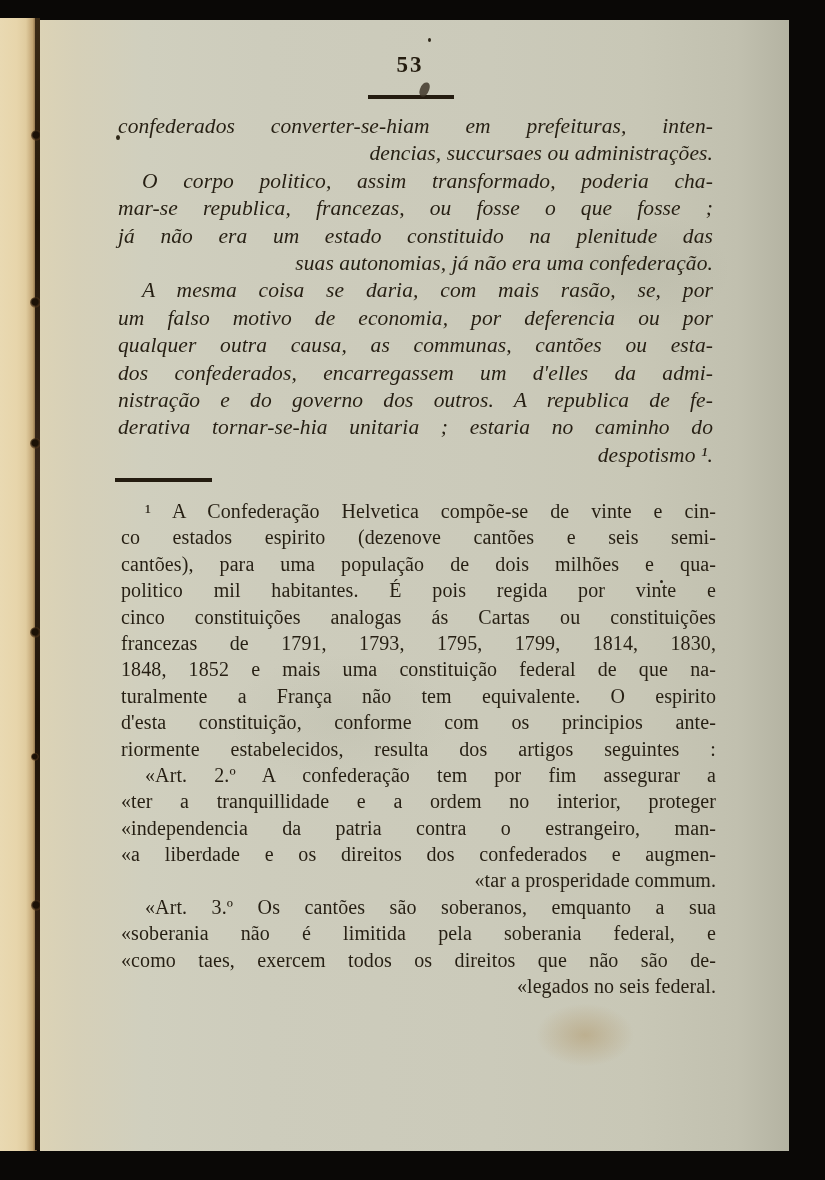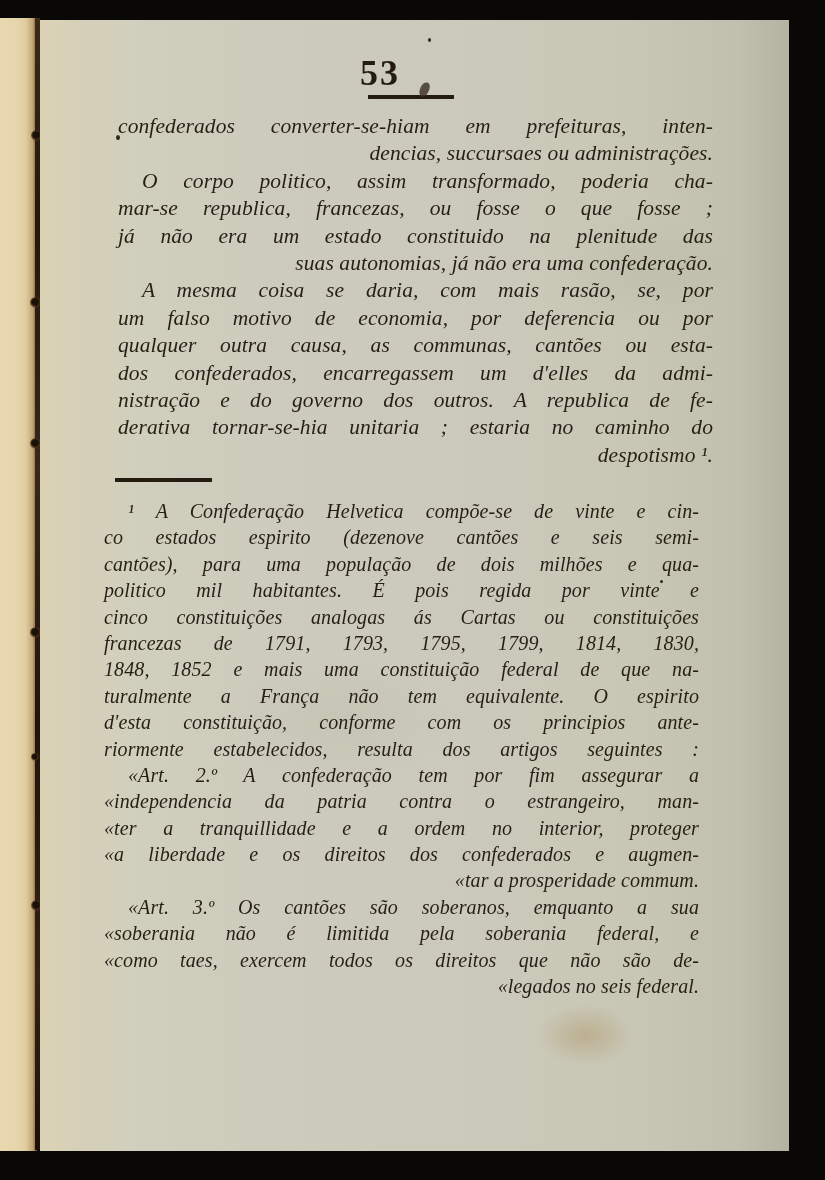--- a/index.html
+++ b/index.html
@@ -45,22 +45,22 @@
       radial-gradient(ellipse 150px 90px at 300px 700px, rgba(120,125,105,.08), rgba(120,125,105,0) 75%),
       linear-gradient(90deg,
         #dcd3b6 0%, #d6d0b8 5%, #d0cfbe 14%, #cdccbc 30%,
         #cbcaba 60%, #c8c7b6 80%, #c1c0af 93%, #b4b3a2 100%);
     color: #261f13;
   }
   .pagenum {
     position: absolute;
     left: 320px; top: 32px;
     width: 100px;
-    text-align: left;
-    font-size: 36px;
+    text-align: center;
+    font-size: 23px;
     font-weight: bold;
     letter-spacing: 2px;
     color: #241c0f;
   }
   .pagenum-rule {
     position: absolute;
     left: 328px; top: 75px;
     width: 86px; height: 4px;
     background: #241c10;
   }
@@ -81,25 +81,24 @@
   .body-text {
     position: absolute;
     left: 78px; top: 93px;
     width: 595px;
     font-size: 21.5px;
     letter-spacing: .1px;
   }
   .body-text .ln { height: 27.4px; line-height: 27.4px; white-space: nowrap; font-style: italic; }
   .fn-text {
     position: absolute;
-    left: 64px; top: 478px;
+    left: 81px; top: 478px;
     width: 595px;
     font-size: 20px;
     letter-spacing: .1px;
-    font-style: italic;
   }
   .fn-text .ln { height: 26.4px; line-height: 26.4px; white-space: nowrap; }
   .ln { text-align: right; }
   .ln.j {
     white-space: normal !important;
     text-align: justify;
     text-align-last: justify;
   }
   .ln.ind { text-indent: 24px; }
   .fn-rule {
@@ -157,22 +156,22 @@
       <div class="ln j">co estados espirito (dezenove cantões e seis semi-</div>
       <div class="ln j">cantões), para uma população de dois milhões e qua-</div>
       <div class="ln j">politico mil habitantes. É pois regida por vinte e</div>
       <div class="ln j">cinco constituições analogas ás Cartas ou constituições</div>
       <div class="ln j">francezas de 1791, 1793, 1795, 1799, 1814, 1830,</div>
       <div class="ln j">1848, 1852 e mais uma constituição federal de que na-</div>
       <div class="ln j">turalmente a França não tem equivalente. O espirito</div>
       <div class="ln j">d'esta constituição, conforme com os principios ante-</div>
       <div class="ln j">riormente estabelecidos, resulta dos artigos seguintes :</div>
       <div class="ln j ind">«Art. 2.º A confederação tem por fim assegurar a</div>
+      <div class="ln j">«ter a tranquillidade e a ordem no interior, proteger</div>
       <div class="ln j">«independencia da patria contra o estrangeiro, man-</div>
-      <div class="ln j">«ter a tranquillidade e a ordem no interior, proteger</div>
       <div class="ln j">«a liberdade e os direitos dos confederados e augmen-</div>
       <div class="ln">«tar a prosperidade commum.</div>
       <div class="ln j ind">«Art. 3.º Os cantões são soberanos, emquanto a sua</div>
       <div class="ln j">«soberania não é limitida pela soberania federal, e</div>
       <div class="ln j">«como taes, exercem todos os direitos que não são de-</div>
       <div class="ln">«legados no seis federal.</div>
     </div>
 
   </div>
 </div>

